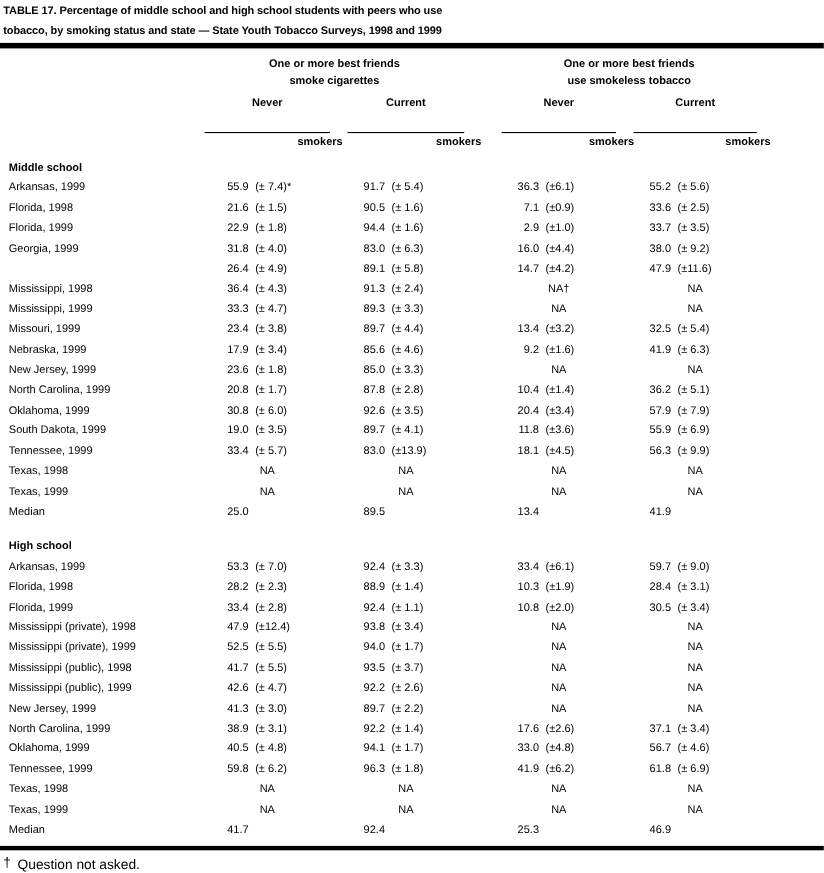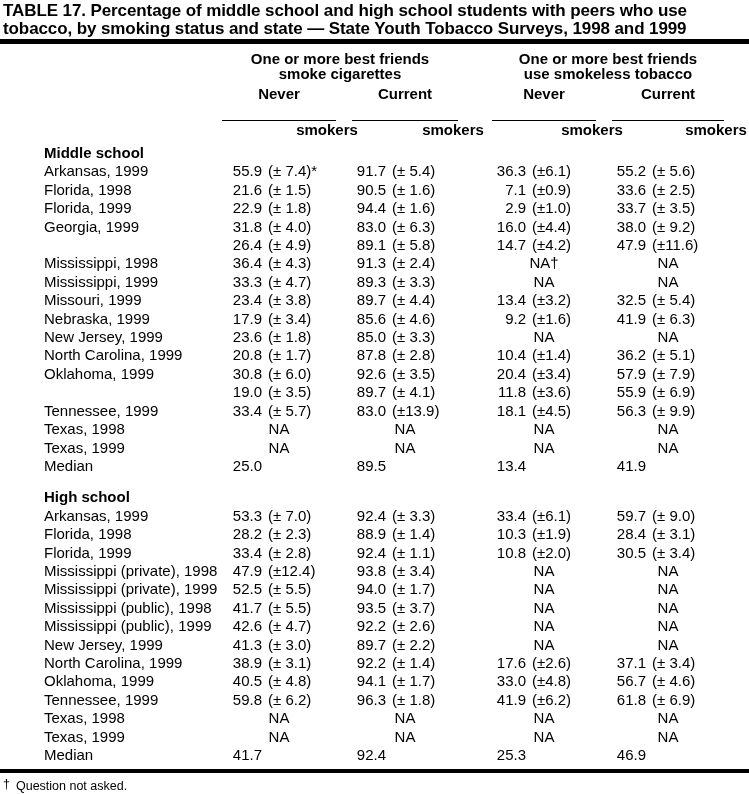--- a/index.html
+++ b/index.html
@@ -2,31 +2,30 @@
 <html><head>
 <meta charset="utf-8">
 <style>
   * { box-sizing: border-box; margin: 0; padding: 0; }
   html, body { width: 749px; }
   body {
     width: 749px; height: 794px; background: #ffffff; color: #000;
     font-family: "Liberation Sans", sans-serif; overflow: hidden;
   }
   .title {
-    font-size: 17px; font-weight: bold; line-height: 17.5px;
+    font-size: 10px; font-weight: bold; line-height: 17.5px;
     padding: 2px 0 2px 3px; letter-spacing: -0.1px; white-space: nowrap;
   }
   .thick-rule { height: 5px; background: #000; }
   .thick-rule.bottom { height: 4px; margin-top: 5px; }
 
   .trow {
     display: grid;
     grid-template-columns: 186px 40px 74px 16px 34px 72px 34px 34px 70px 16px 34px 78px 1fr;
-    font-size: 15px;
-    margin-left: 36px;
+    font-size: 10px;
   }
   .thead { margin-top: 8px; }
   .group-titles { line-height: 14.5px; }
   .gt { font-weight: bold; text-align: center; }
   .gt.g1 { grid-column: 2 / span 5; }
   .gt.g2 { grid-column: 8 / span 5; }
   .subhead-top { margin-top: 7px; line-height: 12px; }
   .sh-cell { font-weight: bold; text-align: center; }
   .subhead-top .sh-cell { border-bottom: 1.5px solid #000; padding-bottom: 20px; }
   .subhead-bottom { line-height: 12px; padding-left: 48px; }
@@ -215,20 +214,21 @@
         <div class="cell-v v-1">30.8</div>
         <div class="cell-ci ci-1">(± 6.0)</div>
         <div class="cell-v v-2">92.6</div>
         <div class="cell-ci ci-2">(± 3.5)</div>
         <div class="cell-v v-3">20.4</div>
         <div class="cell-ci ci-3">(±3.4)</div>
         <div class="cell-v v-4">57.9</div>
         <div class="cell-ci ci-4">(± 7.9)</div>
       </div>
       <div class="trow data-row">
+        <div class="cell-label">South Dakota, 1999</div>
         <div class="cell-v v-1">19.0</div>
         <div class="cell-ci ci-1">(± 3.5)</div>
         <div class="cell-v v-2">89.7</div>
         <div class="cell-ci ci-2">(± 4.1)</div>
         <div class="cell-v v-3">11.8</div>
         <div class="cell-ci ci-3">(±3.6)</div>
         <div class="cell-v v-4">55.9</div>
         <div class="cell-ci ci-4">(± 6.9)</div>
       </div>
       <div class="trow data-row">

